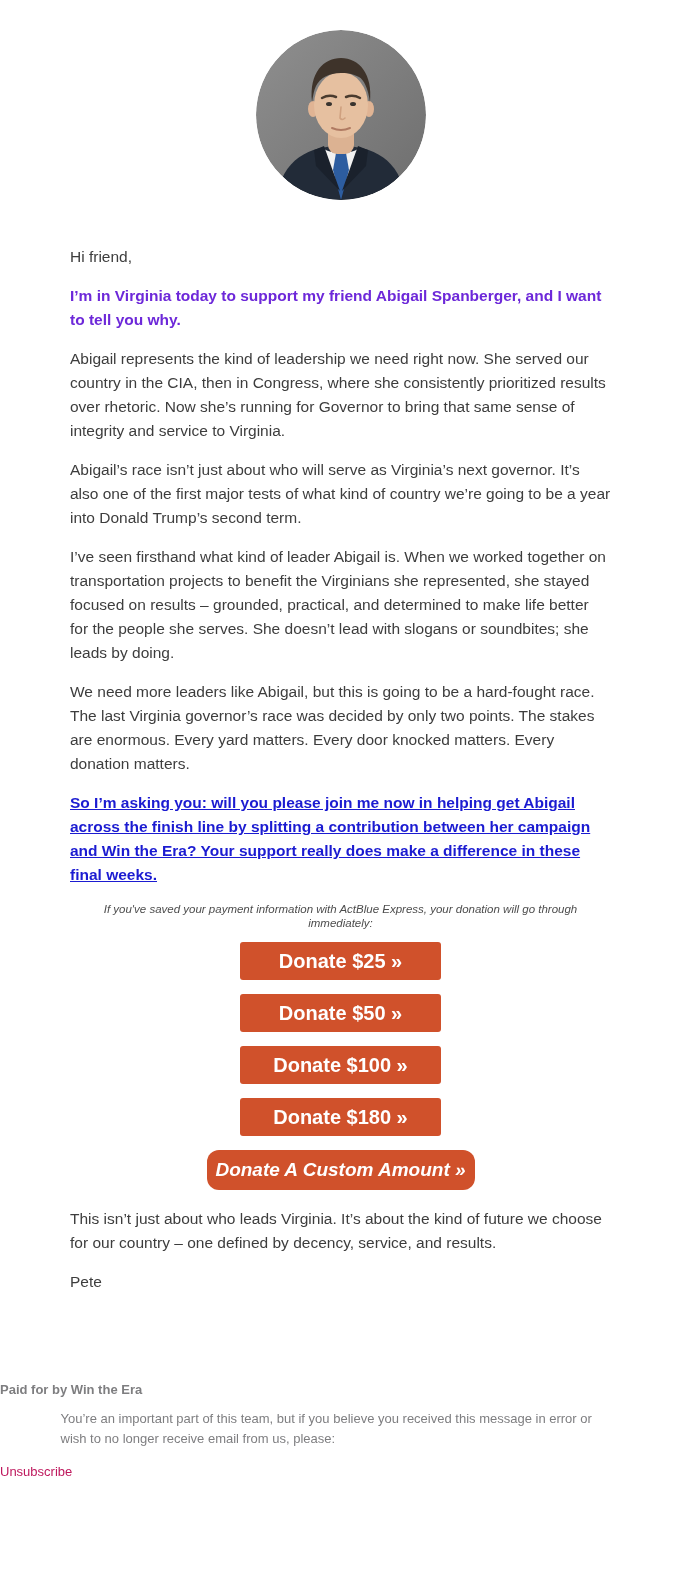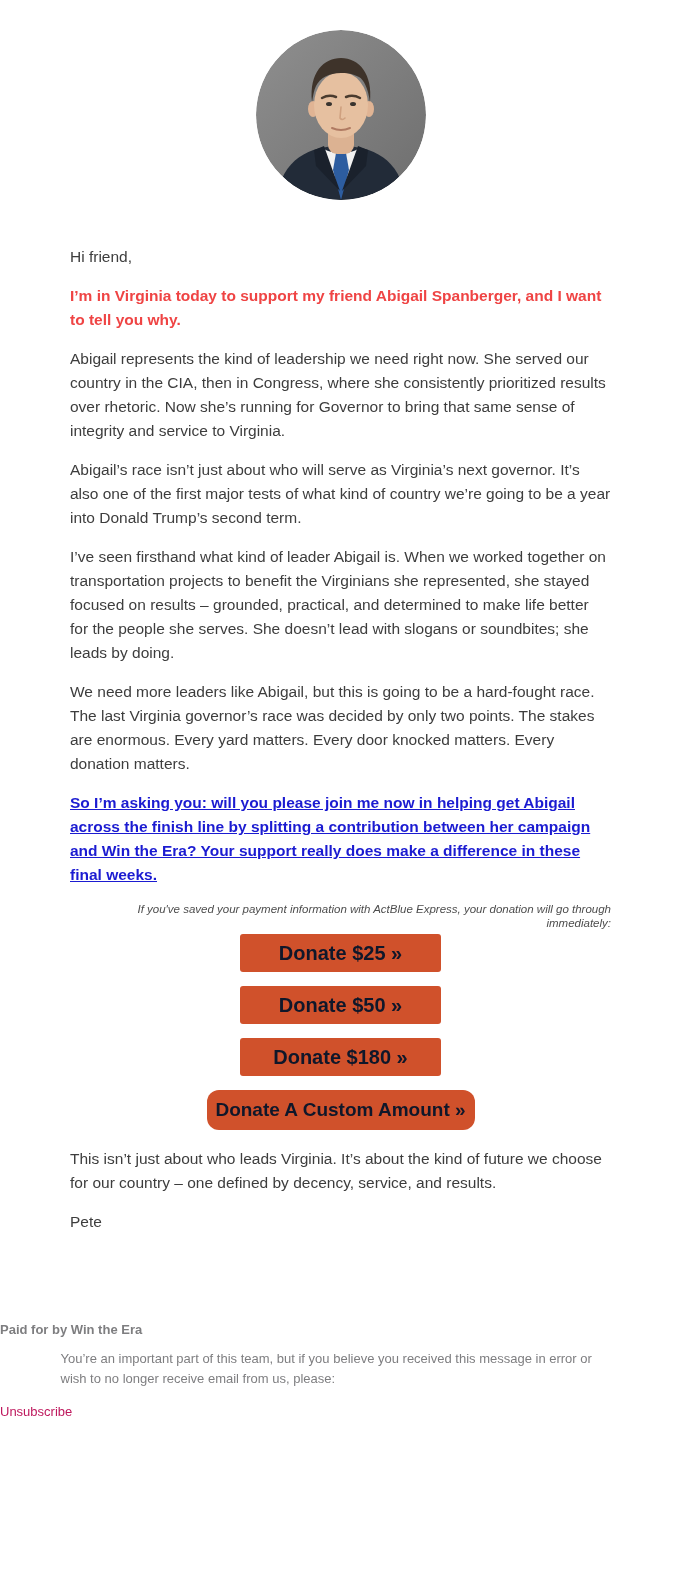--- a/index.html
+++ b/index.html
@@ -23,62 +23,62 @@
   .avatar-wrap svg { display: block; width: 170px; height: 170px; }
 
   
   .content {
     padding: 45px 70px 0;
     font-size: 15.5px;
     line-height: 24px;
   }
   .content p { margin: 15px 0; }
   .content p:first-child { margin-top: 0; }
-  .bold-para { font-weight: bold; color: #ef4444; }
+  .bold-para { font-weight: bold; color: #6d28d9; }
   .cta-para a {
     font-weight: bold;
     color: #1b1bd1;
     text-decoration: underline;
     cursor: pointer;
   }
 
   
   .donate {
     margin-top: 14px;
     text-align: center;
   }
   .express-note {
     font-style: italic;
     font-size: 11.5px;
     line-height: 14px;
     color: #4d4d4d;
-    margin-bottom: 4px;
-    text-align: right;
+    margin-bottom: 12px;
   }
   .donate-btn {
     display: block;
     width: 201px;
     margin: 0 auto 14px;
     padding: 8px 0;
     background: #d0512b;
-    color: #0f172a;
+    color: #ffffff;
     font-weight: bold;
     font-size: 20px;
     line-height: 22px;
     text-align: center;
     text-decoration: none;
     border-radius: 3px;
     cursor: pointer;
   }
   .donate-btn.custom {
     width: 268px;
     font-size: 19px;
     padding: 9px 0;
     border-radius: 12px;
     margin-bottom: 0;
+    font-style: italic;
   }
 
   .closing { padding-top: 2px; }
 
   
   .footer {
     padding-top: 72px;
     text-align: left;
     color: #7e7e80;
     font-size: 13px;
@@ -153,20 +153,21 @@
     <p>Abigail represents the kind of leadership we need right now. She served our country in the CIA, then in Congress, where she consistently prioritized results over rhetoric. Now she’s running for Governor to bring that same sense of integrity and service to Virginia.</p>
     <p>Abigail’s race isn’t just about who will serve as Virginia’s next governor. It’s also one of the first major tests of what kind of country we’re going to be a year into Donald Trump’s second term.</p>
     <p>I’ve seen firsthand what kind of leader Abigail is. When we worked together on transportation projects to benefit the Virginians she represented, she stayed focused on results – grounded, practical, and determined to make life better for the people she serves. She doesn’t lead with slogans or soundbites; she leads by doing.</p>
     <p>We need more leaders like Abigail, but this is going to be a hard-fought race. The last Virginia governor’s race was decided by only two points. The stakes are enormous. Every yard matters. Every door knocked matters. Every donation matters.</p>
     <p class="cta-para"><a href="#">So I’m asking you: will you please join me now in helping get Abigail across the finish line by splitting a contribution between her campaign and Win the Era? Your support really does make a difference in these final weeks.</a></p>
 
     <div class="donate">
       <div class="express-note">If you've saved your payment information with ActBlue Express, your donation will go through immediately:</div>
       <a href="#" class="donate-btn">Donate $25 »</a>
       <a href="#" class="donate-btn">Donate $50 »</a>
+      <a href="#" class="donate-btn">Donate $100 »</a>
       <a href="#" class="donate-btn">Donate $180 »</a>
       <a href="#" class="donate-btn custom">Donate A Custom Amount »</a>
     </div>
 
     <p class="closing">This isn’t just about who leads Virginia. It’s about the kind of future we choose for our country – one defined by decency, service, and results.</p>
     <p>Pete</p>
   </div>
 
   <div class="footer">
     <div class="paid-for">Paid for by Win the Era</div>

